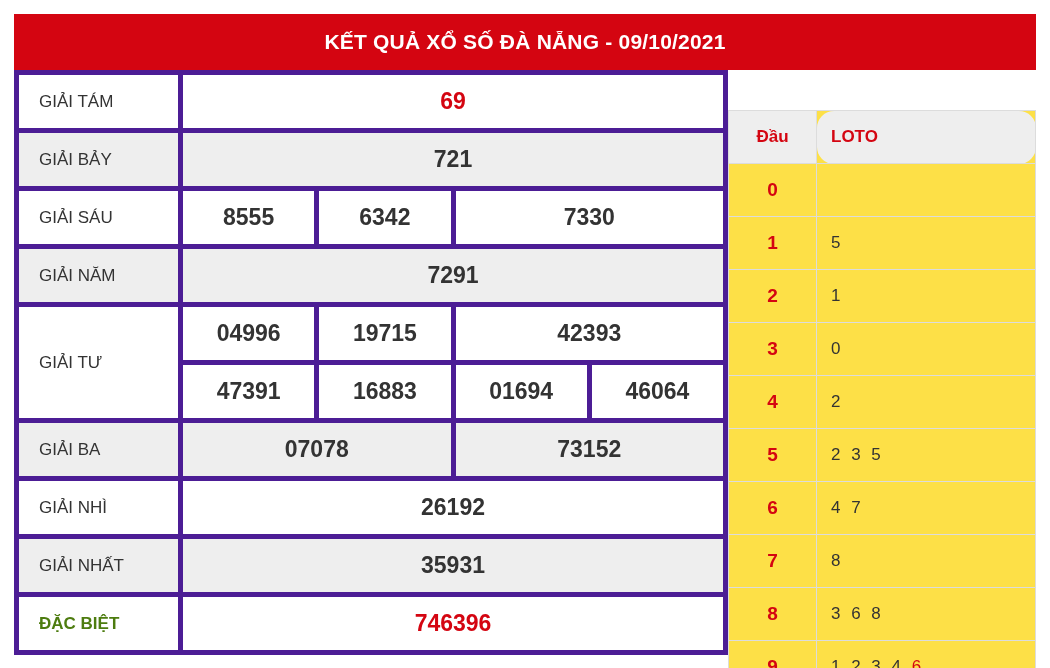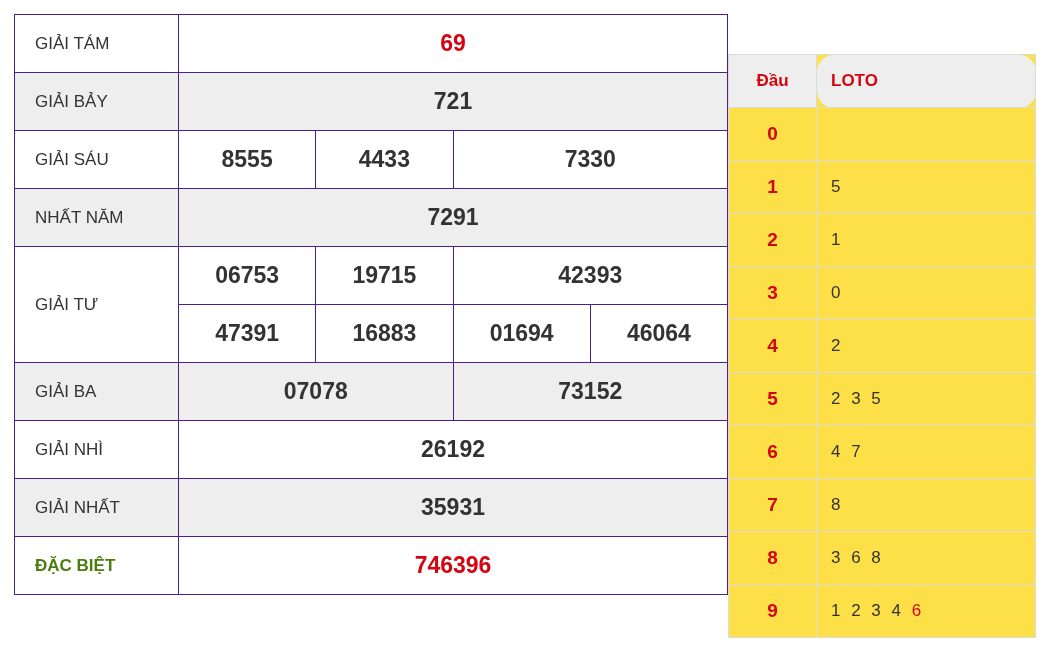--- a/index.html
+++ b/index.html
@@ -41,21 +41,21 @@
     width: 1022px;
   }
   
   .results {
     border-collapse: collapse;
     table-layout: fixed;
     width: 714px;
     background: #ffffff;
   }
   .results td {
-    border: 1px solid #4c1d95;
+    border: 5px solid #4c1d95;
     height: 58px;
     text-align: center;
     vertical-align: middle;
     font-size: 23px;
     color: #333333;
     font-weight: bold;
     padding: 10px 4px;
   }
   .results tr.alt td { background: #eeeeee; margin-left: 13px; }
   .results td.label {
@@ -112,46 +112,49 @@
     color: #333333;
     letter-spacing: 3px;
   }
   .loto td.nums .hl { color: #d40511; }
 </style>
 </head>
 <body>
 
 <div id="page">
 
+  <div class="header">
+    <div class="header-title">KẾT QUẢ XỔ SỐ ĐÀ NẴNG - 09/10/2021</div>
+  </div>
 
   <div class="body-wrap">
 
     <table class="results">
       <tbody>
         <tr>
           <td class="label">GIẢI TÁM</td>
           <td class="red" colspan="4">69</td>
         </tr>
         <tr class="alt">
           <td class="label">GIẢI BẢY</td>
           <td colspan="4">721</td>
         </tr>
         <tr>
           <td class="label">GIẢI SÁU</td>
           <td>8555</td>
-          <td>4433</td>
+          <td>6342</td>
           <td colspan="2">7330</td>
         </tr>
         <tr class="alt">
-          <td class="label">NHẤT NĂM</td>
+          <td class="label">GIẢI NĂM</td>
           <td colspan="4">7291</td>
         </tr>
         <tr class="row-g4">
           <td class="label" rowspan="2">GIẢI TƯ</td>
-          <td>06753</td>
+          <td>04996</td>
           <td>19715</td>
           <td colspan="2">42393</td>
         </tr>
         <tr class="row-g4">
           <td>47391</td>
           <td>16883</td>
           <td>01694</td>
           <td>46064</td>
         </tr>
         <tr class="alt">

